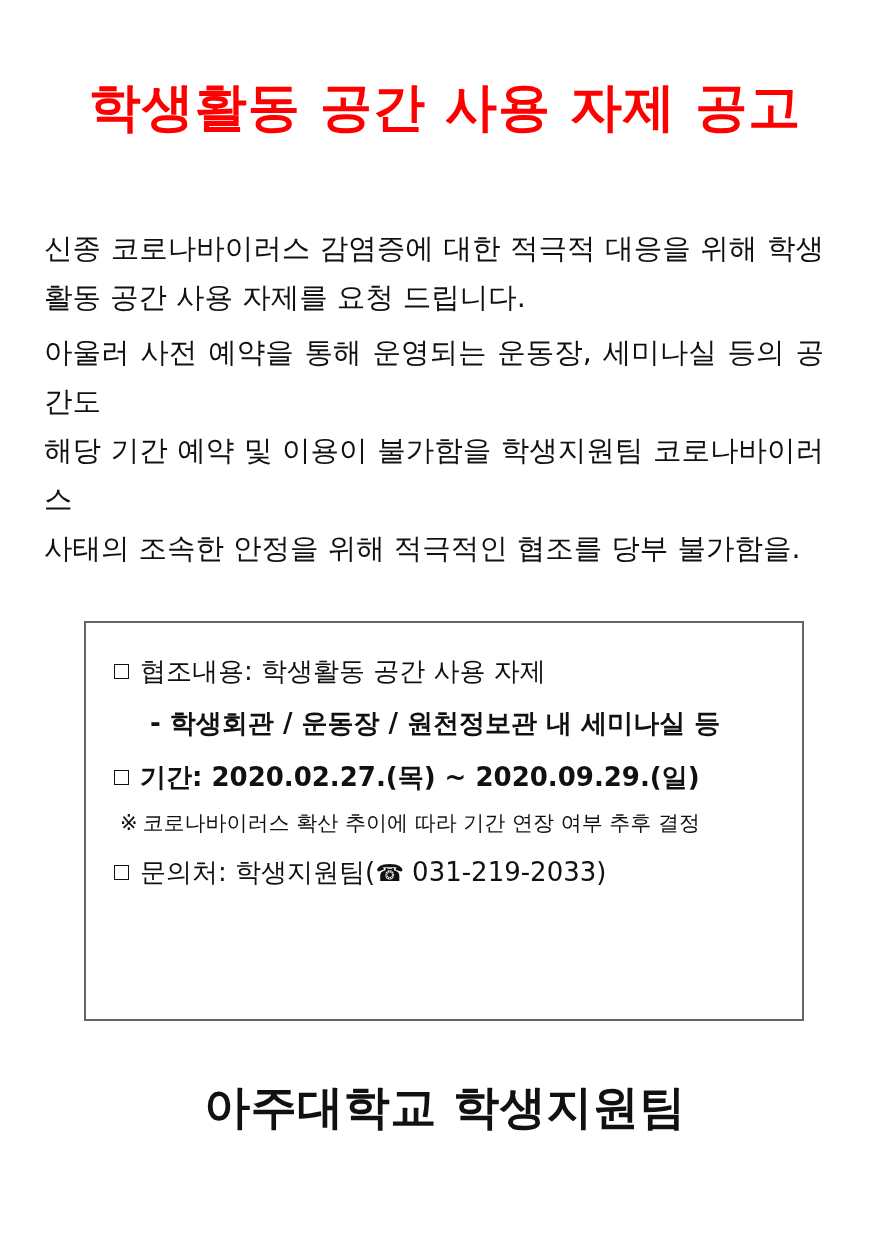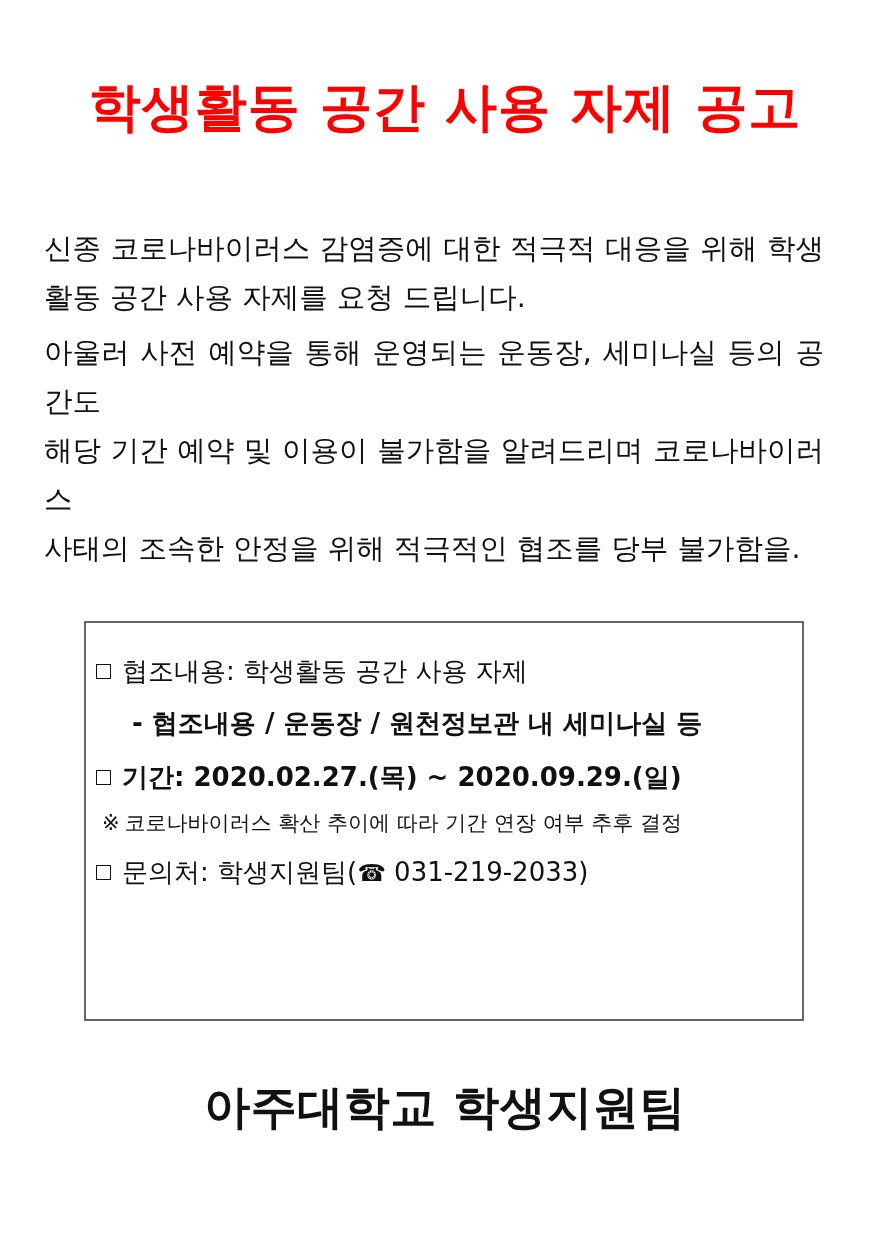--- a/index.html
+++ b/index.html
@@ -63,21 +63,21 @@
     text-align: justify;
     text-align-last: justify;
   }
   .para-2 .line-c {
     display: block;
   }
   .box {
     margin: 48px 86px 0 84px;
     border: 2px solid #666666;
     box-sizing: border-box;
-    padding: 30px 26px 28px 10px;
+    padding: 30px 26px 28px 28px;
     min-height: 400px;
   }
   .box-row {
     display: flex;
     align-items: baseline;
     font-size: 26px;
     line-height: 1.45;
     margin-bottom: 20px;
   }
   .chk {
@@ -139,35 +139,35 @@
 
   <div class="body-block">
 
     <div class="para-1">
       <span class="line-a">신종 코로나바이러스 감염증에 대한 적극적 대응을 위해 학생</span>
       <span class="line-c">활동 공간 사용 자제를 요청 드립니다.</span>
     </div>
 
     <div class="para-2">
       <span class="line-a">아울러 사전 예약을 통해 운영되는 운동장, 세미나실 등의 공간도</span>
-      <span class="line-b">해당 기간 예약 및 이용이 불가함을 알려드리며 코로나바이러스</span>
+      <span class="line-b">해당 기간 예약 및 이용이 불가함을 학생지원팀 코로나바이러스</span>
       <span class="line-c">사태의 조속한 안정을 위해 적극적인 협조를 당부 불가함을.</span>
     </div>
 
   </div>
 
   <div class="box">
 
     <div class="box-row">
       <span class="chk"><span class="sq"></span></span>
       <span class="row-text">협조내용: 학생활동 공간 사용 자제</span>
     </div>
 
 
-    <div class="sub-row">- 협조내용 / 운동장 / 원천정보관 내 세미나실 등</div>
+    <div class="sub-row">- 학생회관 / 운동장 / 원천정보관 내 세미나실 등</div>
 
     <div class="box-row">
       <span class="chk"><span class="sq"></span></span>
       <span class="row-text bold">기간: 2020.02.27.(목) ~ 2020.09.29.(일)</span>
     </div>
 
     <div class="note-row">
       <span class="note-mark">※</span><span>코로나바이러스 확산 추이에 따라 기간 연장 여부 추후 결정</span>
     </div>
 

